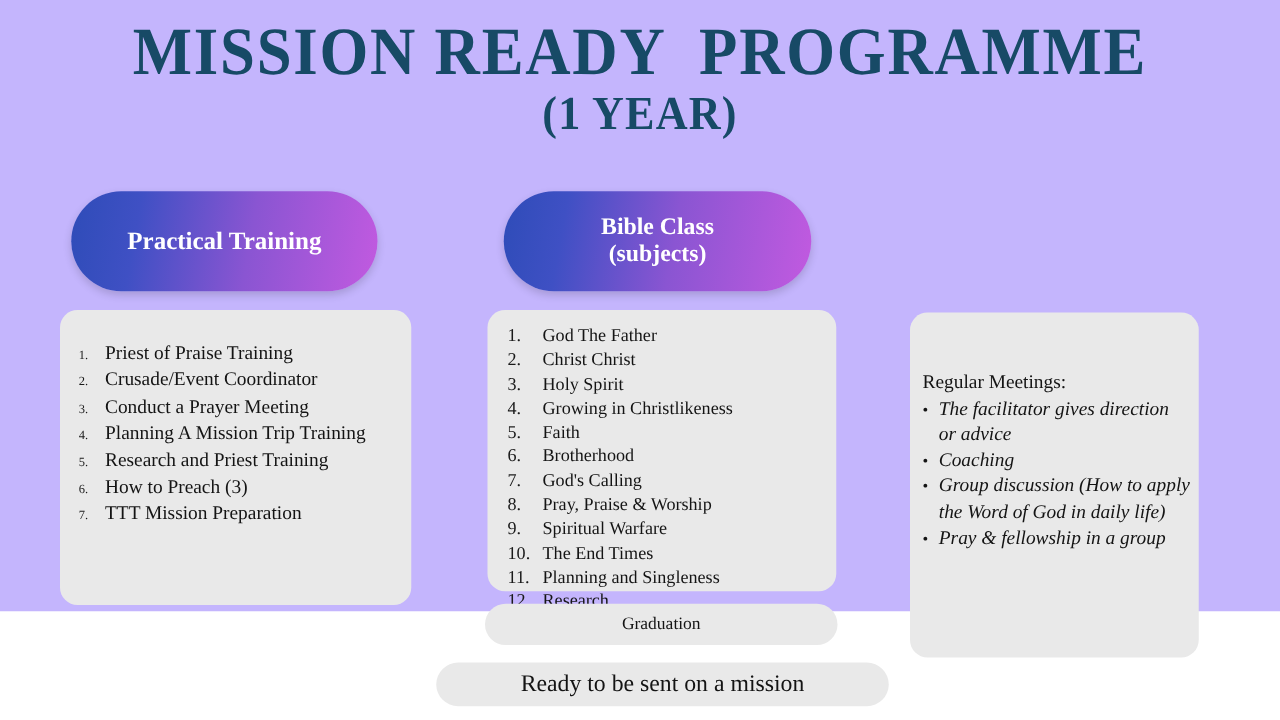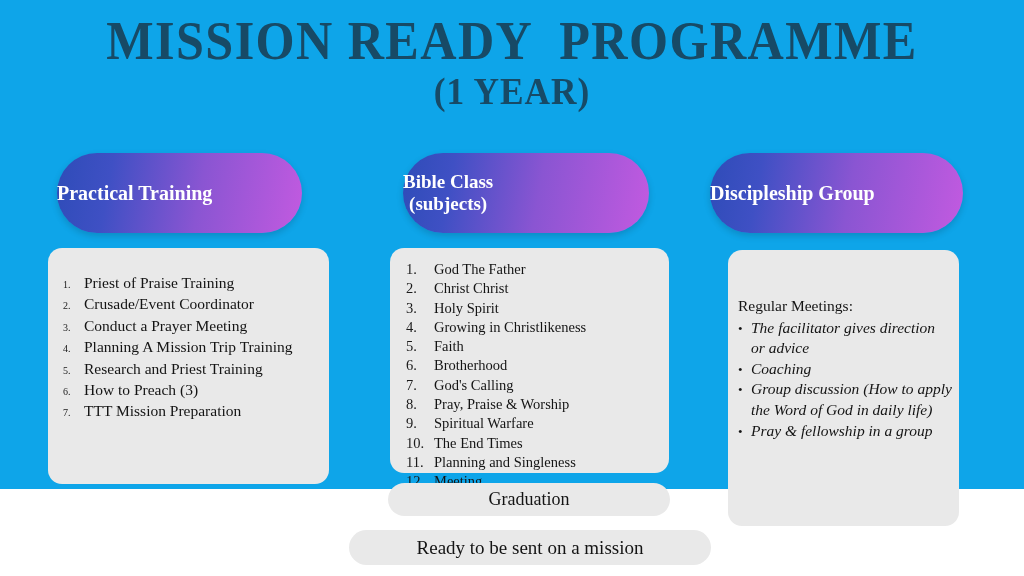--- a/index.html
+++ b/index.html
@@ -13,21 +13,21 @@
   body {
     background: #ffffff;
     font-family: "Liberation Serif", serif;
     position: relative;
   }
 
   .slide {
     position: relative;
     width: 1024px;
     height: 489px;
-    background: #0ea5e9;
+    background: #c4b5fd;
   }
 
   
   .title-block {
     position: absolute;
     top: 14px;
     left: 0;
     width: 1024px;
     text-align: center;
     line-height: 1.0;
@@ -52,21 +52,21 @@
     color: #174a66;
     transform: scaleX(0.93);
   }
 
   
   .pill {
     position: absolute;
     border-radius: 60px;
     display: flex;
     align-items: center;
-    justify-content: flex-start;
+    justify-content: center;
     text-align: center;
     color: #ffffff;
     font-family: "Liberation Serif", serif;
     font-weight: bold;
     box-shadow: 0 3px 7px rgba(0,0,0,0.16);
   }
   .pill-practical {
     left: 57px; top: 153px; width: 245px; height: 80px;
     background: linear-gradient(100deg, #2e4cb8 0%, #3f50c4 22%, #8a55d2 58%, #c25ae0 100%);
     font-size: 20px;
@@ -172,21 +172,21 @@
     background: #e9e9e9;
     border-radius: 20px;
     display: flex;
     align-items: center;
     justify-content: center;
     color: #141414;
     font-family: "Liberation Serif", serif;
   }
   .bar-graduation {
     left: 388px; top: 483px; width: 282px; height: 33px;
-    font-size: 18px;
+    font-size: 14px;
   }
   .bar-ready {
     left: 349px; top: 530px; width: 362px; height: 35px;
     font-size: 19px;
     font-weight: normal;
   }
 </style>
 </head>
 <body>
 
@@ -279,27 +279,24 @@
     <li>
       <span class="marker">10.</span>
       <span class="text">The End Times</span>
     </li>
     <li>
       <span class="marker">11.</span>
       <span class="text">Planning and Singleness</span>
     </li>
     <li>
       <span class="marker">12.</span>
-      <span class="text">Meeting</span>
+      <span class="text">Research</span>
     </li>
   </ol>
 
-  <div class="pill pill-discipleship">
-    <span class="pill-line">Discipleship Group</span>
-  </div>
   <div class="card card-discipleship"></div>
   <div class="disc-block">
     <span class="disc-heading">Regular Meetings:</span>
     <ul class="disc-list">
       <li>
         <span class="bullet">•</span>
         <span class="text">The facilitator gives direction or advice</span>
       </li>
       <li>
         <span class="bullet">•</span>

